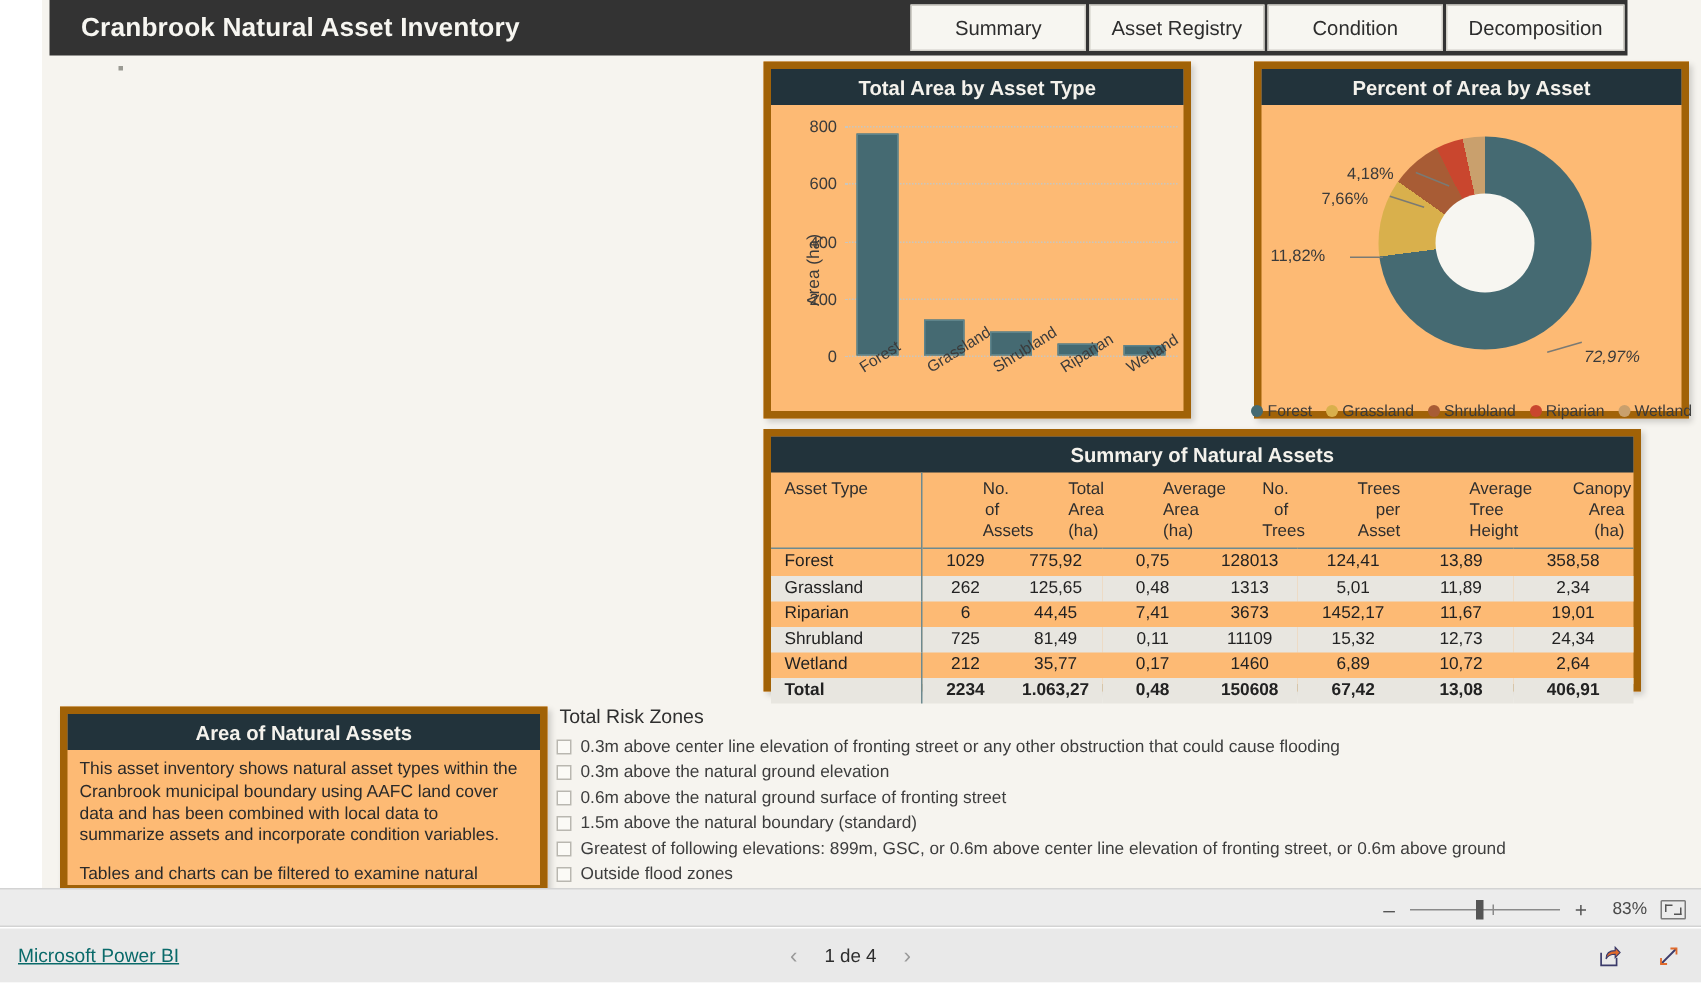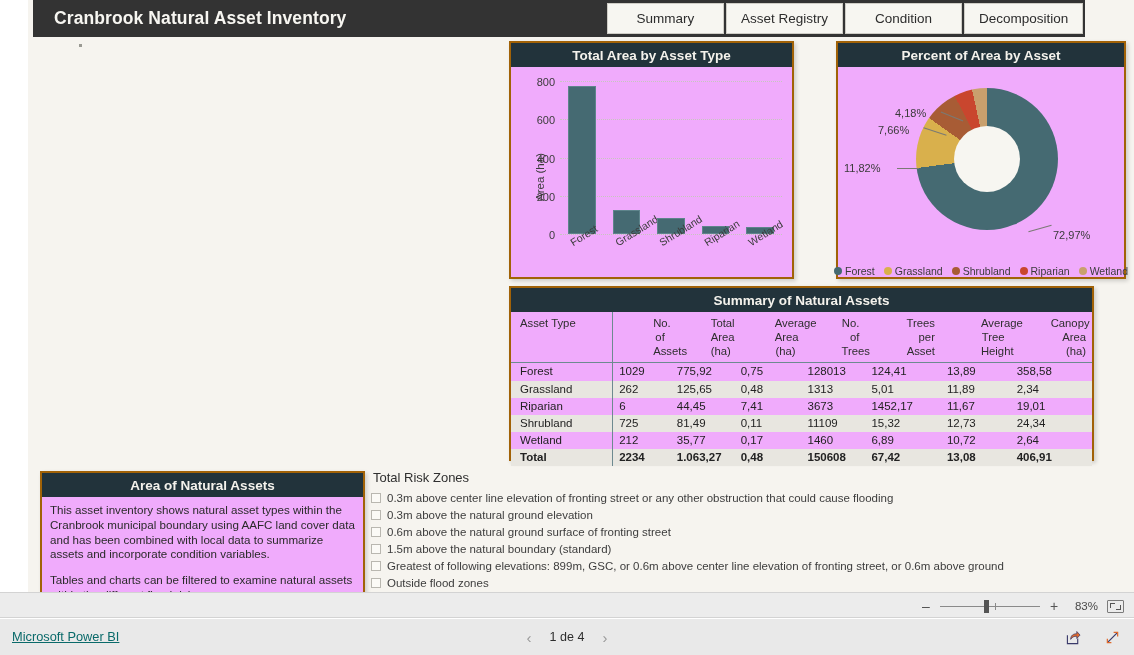--- a/index.html
+++ b/index.html
@@ -60,22 +60,22 @@
   .dot-mark {
     position: absolute;
     left: 51px; top: 44px;
     width: 3px; height: 3px;
     background: #9a9a93;
   }
 
   
   .card {
     position: absolute;
-    background: #f0abfc;
-    border: 2px solid #a16207;
+    background: #fdba74;
+    border: 5px solid #a16207;
     box-shadow: 2px 2px 4px rgba(0,0,0,0.17);
   }
   .card-title {
     height: 24px;
     background: #22333b;
     color: #f4f2ec;
     font-size: 13.5px;
     font-weight: bold;
     display: flex;
     align-items: center;
@@ -190,21 +190,21 @@
   }
   #summary thead tr { border-bottom: 1px solid #6d8a90; }
   #summary th.c-type { text-align: left; padding-left: 9px; border-right: 1px solid #6d8a90; }
   #summary th:not(.c-type) { text-align: right; padding-left: 40px; }
   #summary td {
     padding: 1px 6px;
     line-height: 1.32;
     font-size: 11.5px;
   }
   #summary td.c-type { text-align: left; padding-left: 9px; border-right: 1px solid #6d8a90; }
-  #summary td:not(.c-type) { text-align: left; }
+  #summary td:not(.c-type) { text-align: center; }
   #summary tbody tr:nth-child(even) { background: #e8e6e0; }
   #summary tr.total-row td { font-weight: bold; background: transparent; }
 
   
   #desc-card { left: 12px; top: 471px; width: 325px; height: 124px; }
   #desc-body {
     padding: 6px 8px 4px 8px;
     font-size: 11.6px;
     color: #2a2a2a;
     line-height: 1.28;
@@ -390,21 +390,21 @@
       <div id="pie-body">
         <div id="donut" style="background: conic-gradient(rgb(69, 106, 114) 0deg, rgb(69, 106, 114) 262.69deg, rgb(217, 176, 76) 262.69deg, rgb(217, 176, 76) 305.24deg, rgb(168, 92, 53) 305.24deg, rgb(168, 92, 53) 332.82deg, rgb(201, 70, 46) 332.82deg, rgb(201, 70, 46) 347.87deg, rgb(201, 160, 109) 347.87deg, rgb(201, 160, 109) 360deg);">
           <div id="donut-hole"></div>
         </div>
         <div class="pie-lbl" style="left:57px; top:40px;">4,18%</div>
         <div class="leader" style="left:102px; top:49px; width:24px; transform:rotate(22deg);"></div>
         <div class="pie-lbl" style="left:40px; top:57px;">7,66%</div>
         <div class="leader" style="left:85px; top:64px; width:24px; transform:rotate(18deg);"></div>
         <div class="pie-lbl" style="left:6px; top:95px;">11,82%</div>
         <div class="leader" style="left:59px; top:101px; width:22px;"></div>
-        <div class="pie-lbl" style="left:215px; top:162px;">72,97%</div>
+        <div class="pie-lbl" style="left:215px; top:162px;font-style:italic;">72,97%</div>
         <div class="leader" style="left:190px; top:161px; width:24px; transform:rotate(-16deg);"></div>
 
         <div id="pie-legend">
           <span class="leg-item">
             <span class="leg-dot" style="background: rgb(69, 106, 114);"></span>
             <span>Forest</span>
           </span>
           <span class="leg-item">
             <span class="leg-dot" style="background: rgb(217, 176, 76);"></span>
             <span>Grassland</span>

